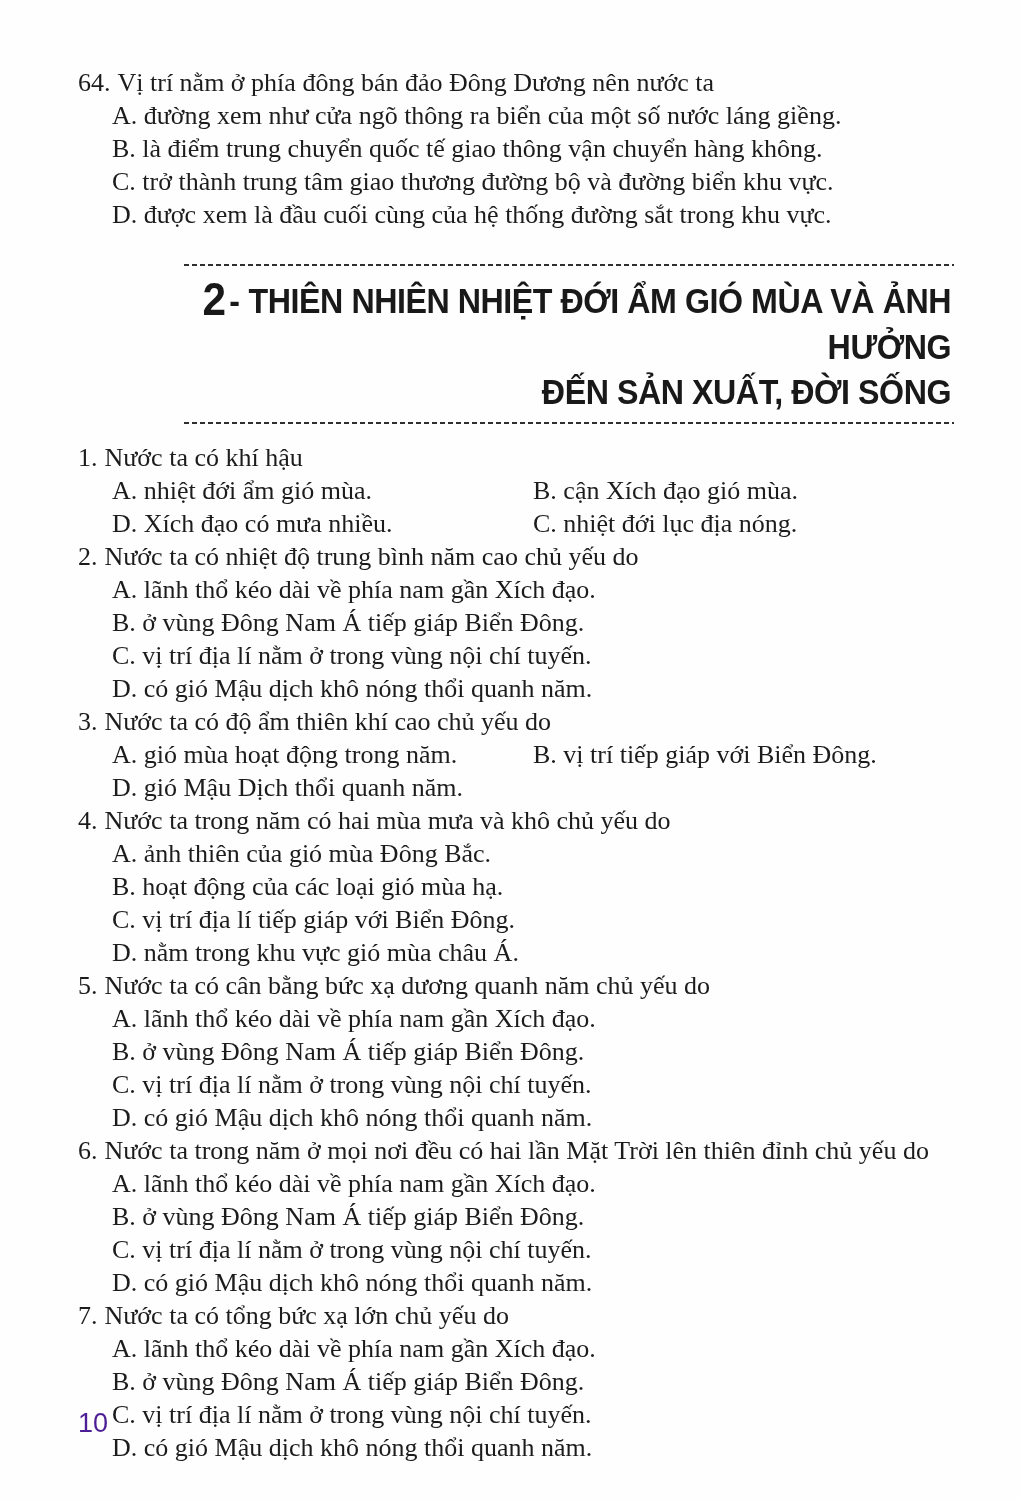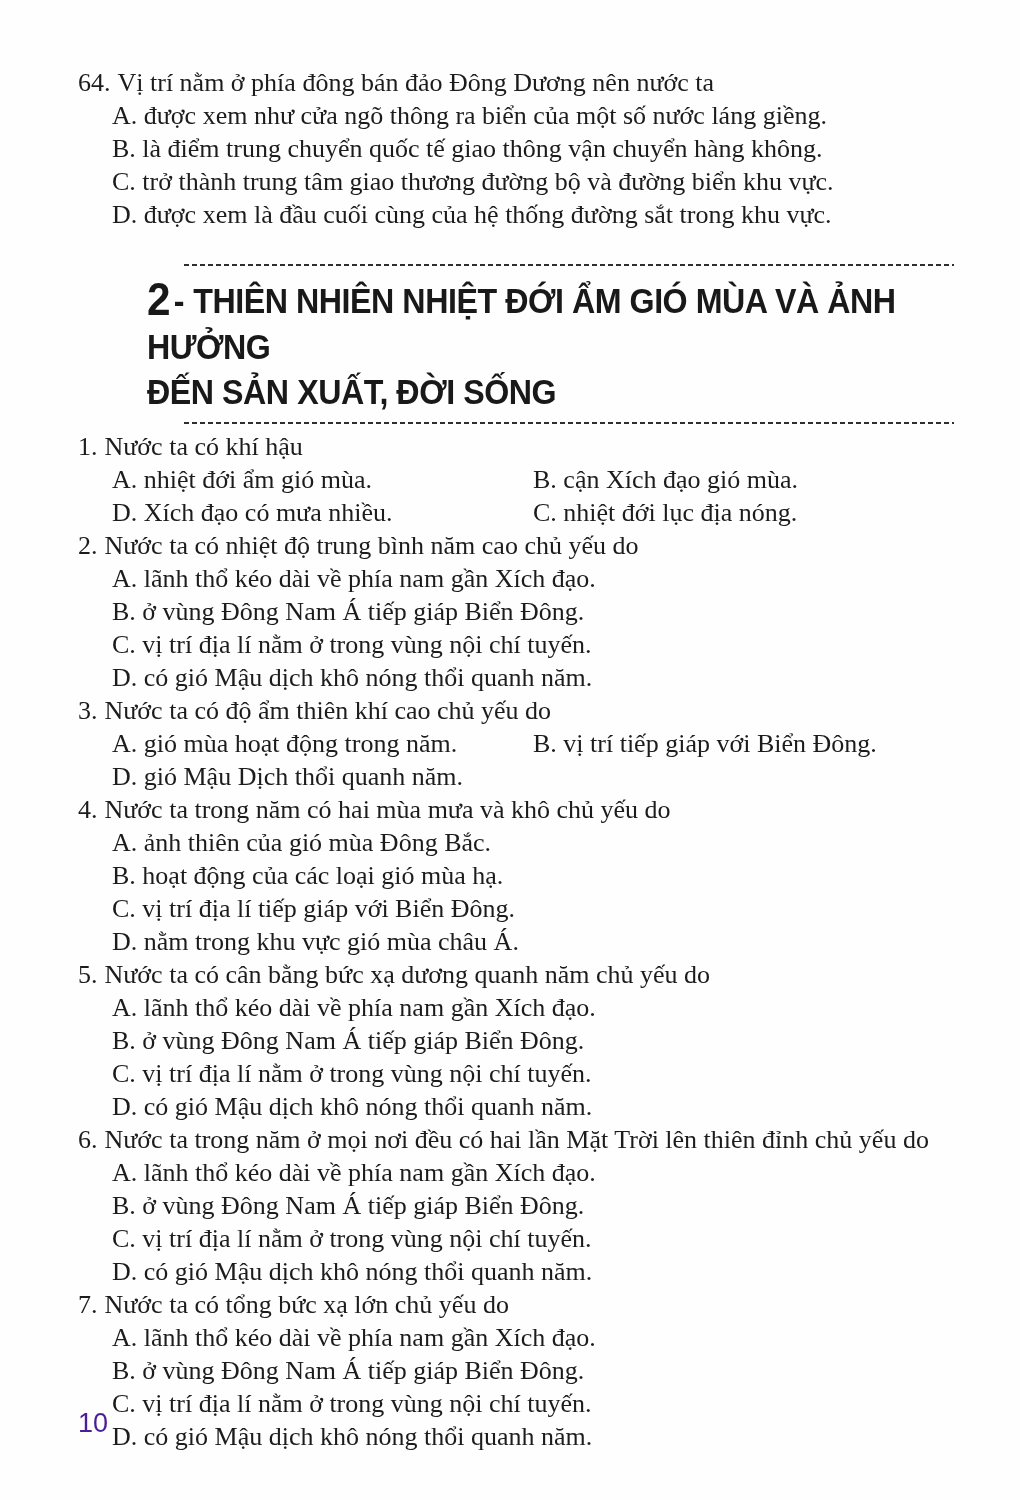--- a/index.html
+++ b/index.html
@@ -39,21 +39,21 @@
   .divider {
     height: 2px;
     margin: 0 32px 0 72px;
     background: repeating-linear-gradient(90deg, #2e2e2e 0 5px, transparent 5px 8px);
   }
   .divider.first {
     margin-top: 33px;
   }
   .section-header {
     padding: 10px 0 8px 0;
-    text-align: left;
+    text-align: right;
     font-family: "Liberation Sans", "DejaVu Sans", sans-serif;
     font-weight: 700;
     color: #191919;
   }
   .section-line1 {
     font-size: 35px;
     line-height: 46px;
     letter-spacing: -0.5px;
     transform: scaleX(0.92);
     transform-origin: center;
@@ -67,21 +67,21 @@
   }
   .section-num {
     font-size: 46px;
     vertical-align: -2px;
     margin-right: 4px;
   }
   .section-dash {
     margin-right: 10px;
   }
   .quiz-body {
-    margin-top: 6px;
+    margin-top: 17px;
   }
   .page-number {
     position: absolute;
     left: 78px;
     top: 1408px;
     font-family: "Liberation Sans", "DejaVu Sans", sans-serif;
     font-size: 27px;
     color: #4c1d95;
   }
 </style>
@@ -89,21 +89,21 @@
 <body>
 
 <div class="page">
   <div class="content">
 
     <div class="question">
       <div class="stem">
         <span class="qnum">64.</span><span>Vị trí nằm ở phía đông bán đảo Đông Dương nên nước ta</span>
       </div>
       <div class="options">
-        <div class="option">A. được xem như cửa ngõ thông ra biển của một số nước láng giềng.</div>
+        <div class="option">A. đường xem như cửa ngõ thông ra biển của một số nước láng giềng.</div>
         <div class="option">B. là điểm trung chuyển quốc tế giao thông vận chuyển hàng không.</div>
         <div class="option">C. trở thành trung tâm giao thương đường bộ và đường biển khu vực.</div>
         <div class="option">D. được xem là đầu cuối cùng của hệ thống đường sắt trong khu vực.</div>
       </div>
     </div>
 
     <div class="divider first"></div>
     <div class="section-header">
       <div class="section-line1">
         <span class="section-num">2</span><span class="section-dash">-</span><span>THIÊN NHIÊN NHIỆT ĐỚI ẨM GIÓ MÙA VÀ ẢNH HƯỞNG</span>

